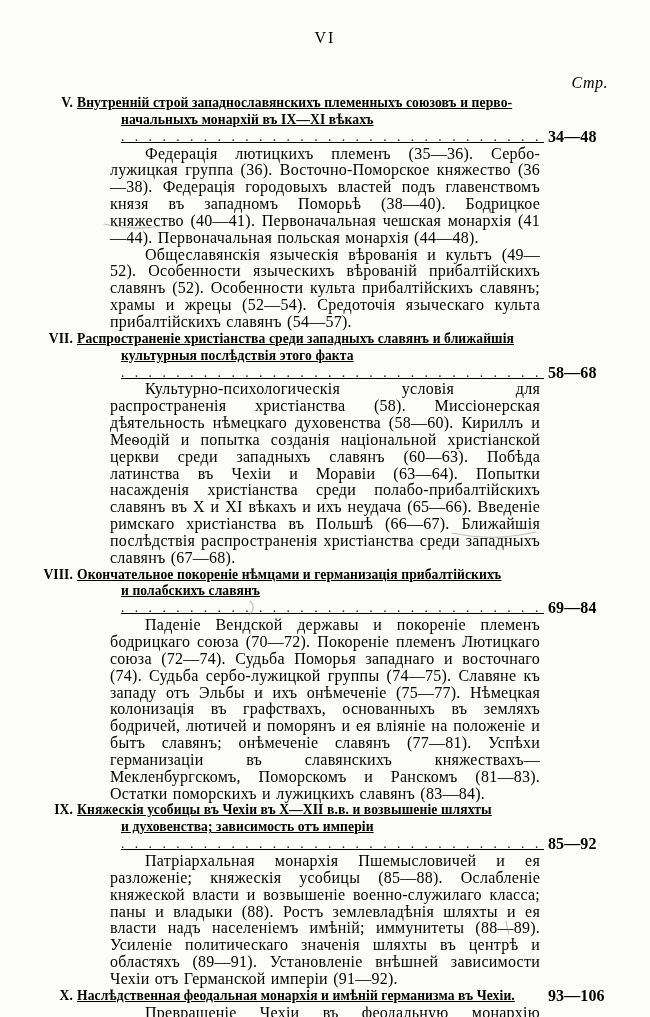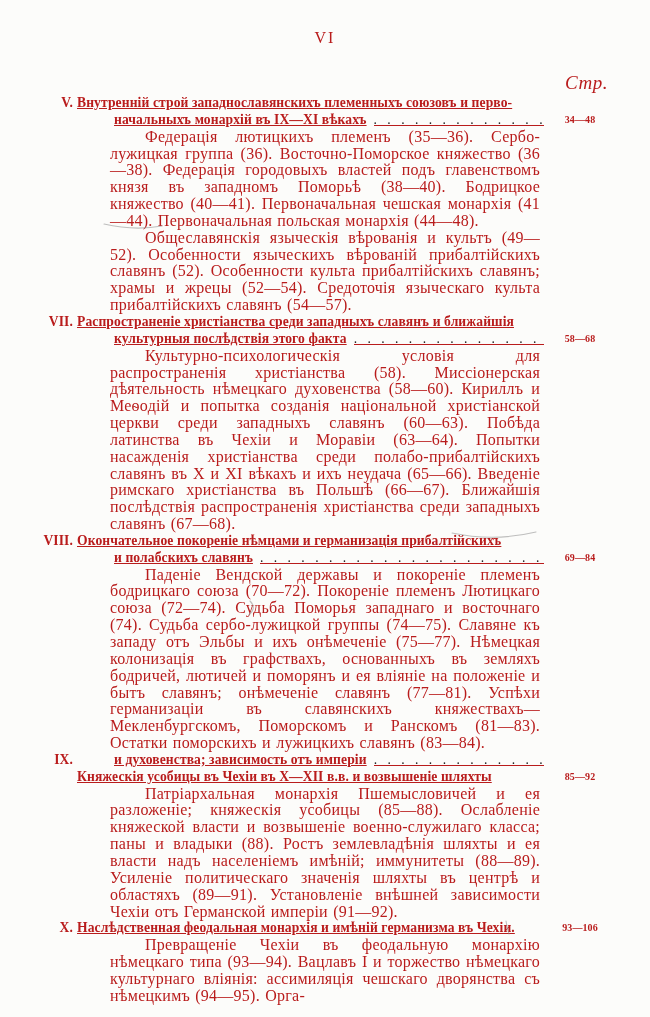--- a/index.html
+++ b/index.html
@@ -2,68 +2,68 @@
 <html><head>
 <meta charset="utf-8">
 <style>
   html, body { margin: 0; padding: 0; background: #e9e7e2; }
   .page {
     position: relative;
     width: 650px; height: 1017px;
     margin: 0 auto;
     background: #fcfcfa;
     font-family: "Liberation Serif", "DejaVu Serif", serif;
-    color: #b91c1c;
+    color: #000000;
     overflow: hidden;
   }
   .folio {
     position: absolute; top: 29px; left: 0; width: 100%;
     text-align: center;
     font-size: 16px; letter-spacing: 2px;
   }
   .content {
     position: absolute; left: 30px; top: 74px; width: 582px;
   }
   .pages-header {
     text-align: right;
     font-style: italic;
-    font-size: 19px;
+    font-size: 16px;
     letter-spacing: 0.5px;
     padding-right: 4px;
     margin-bottom: 4px;
     line-height: 17px;
   }
   .entry { margin: 0; }
   .head {
     display: grid;
     grid-template-columns: 43px 1fr 64px;
     column-gap: 4px;
     font-weight: bold;
     font-size: 13.6px;
     line-height: 16.85px;
     letter-spacing: 0.1px;
   }
   .numeral { text-align: right; align-self: start; white-space: nowrap; }
   .title { min-width: 0; overflow: hidden; text-decoration: underline; }
   .tline { white-space: nowrap; }
-  .tline.cont { padding-left: 37px; }
+  .tline.cont { padding-left: 37px; flex-direction: column; }
   .tline.last { display: flex; align-items: baseline; }
   .tline-text { flex: 0 0 auto; }
   .leader {
     flex: 1 1 auto; min-width: 0;
     overflow: hidden; white-space: nowrap;
     font-weight: normal;
     margin-left: 7px;
     color: #222;
   }
   .leader::after {
     content: ". . . . . . . . . . . . . . . . . . . . . . . . . . . . . . . . . . . . . . . . . . . . . . . . . .";
     letter-spacing: 3.5px;
   }
-  .pages { align-self: end; text-align: center; white-space: nowrap; font-size: 10px; }
+  .pages { align-self: end; text-align: left; white-space: nowrap; font-size: 16px; }
   .annotation {
     margin: 0 72px 0 80px;
     text-align: justify;
     text-indent: 35px;
     font-size: 16px;
     line-height: 16.85px;
     letter-spacing: 0.25px;
     word-spacing: 1px;
   }
   .artifacts {
@@ -128,25 +128,25 @@
         </div>
         <div class="pages">69—84</div>
       </div>
       <p class="annotation">Паденіе Вендской державы и покореніе племенъ бодрицкаго союза (70—72). Покореніе племенъ Лютицкаго союза (72—74). Судьба Поморья западнаго и восточнаго (74). Судьба сербо-лужицкой группы (74—75). Славяне къ западу отъ Эльбы и ихъ онѣмеченіе (75—77). Нѣмецкая колонизація въ графствахъ, основанныхъ въ земляхъ бодричей, лютичей и поморянъ и ея вліяніе на положеніе и бытъ славянъ; онѣмеченіе славянъ (77—81). Успѣхи германизаціи въ славянскихъ княжествахъ—Мекленбургскомъ, Поморскомъ и Ранскомъ (81—83). Остатки поморскихъ и лужицкихъ славянъ (83—84).</p>
     </section>
 
     <section class="entry">
       <div class="head">
         <div class="numeral">IX.</div>
         <div class="title">
+          <div class="tline">Княжескія усобицы въ Чехіи въ X—XII в.в. и возвышеніе шляхты</div>
           <div class="tline cont last">
             <span class="tline-text">и духовенства; зависимость отъ имперіи</span>
             <span class="leader"></span>
           </div>
-          <div class="tline">Княжескія усобицы въ Чехіи въ X—XII в.в. и возвышеніе шляхты</div>
         </div>
         <div class="pages">85—92</div>
       </div>
       <p class="annotation">Патріархальная монархія Пшемысловичей и ея разложеніе; княжескія усобицы (85—88). Ослабленіе княжеской власти и возвышеніе военно-служилаго класса; паны и владыки (88). Ростъ землевладѣнія шляхты и ея власти надъ населеніемъ имѣній; иммунитеты (88—89). Усиленіе политическаго значенія шляхты въ центрѣ и областяхъ (89—91). Установленіе внѣшней зависимости Чехіи отъ Германской имперіи (91—92).</p>
     </section>
 
     <section class="entry">
       <div class="head">
         <div class="numeral">X.</div>
         <div class="title">

